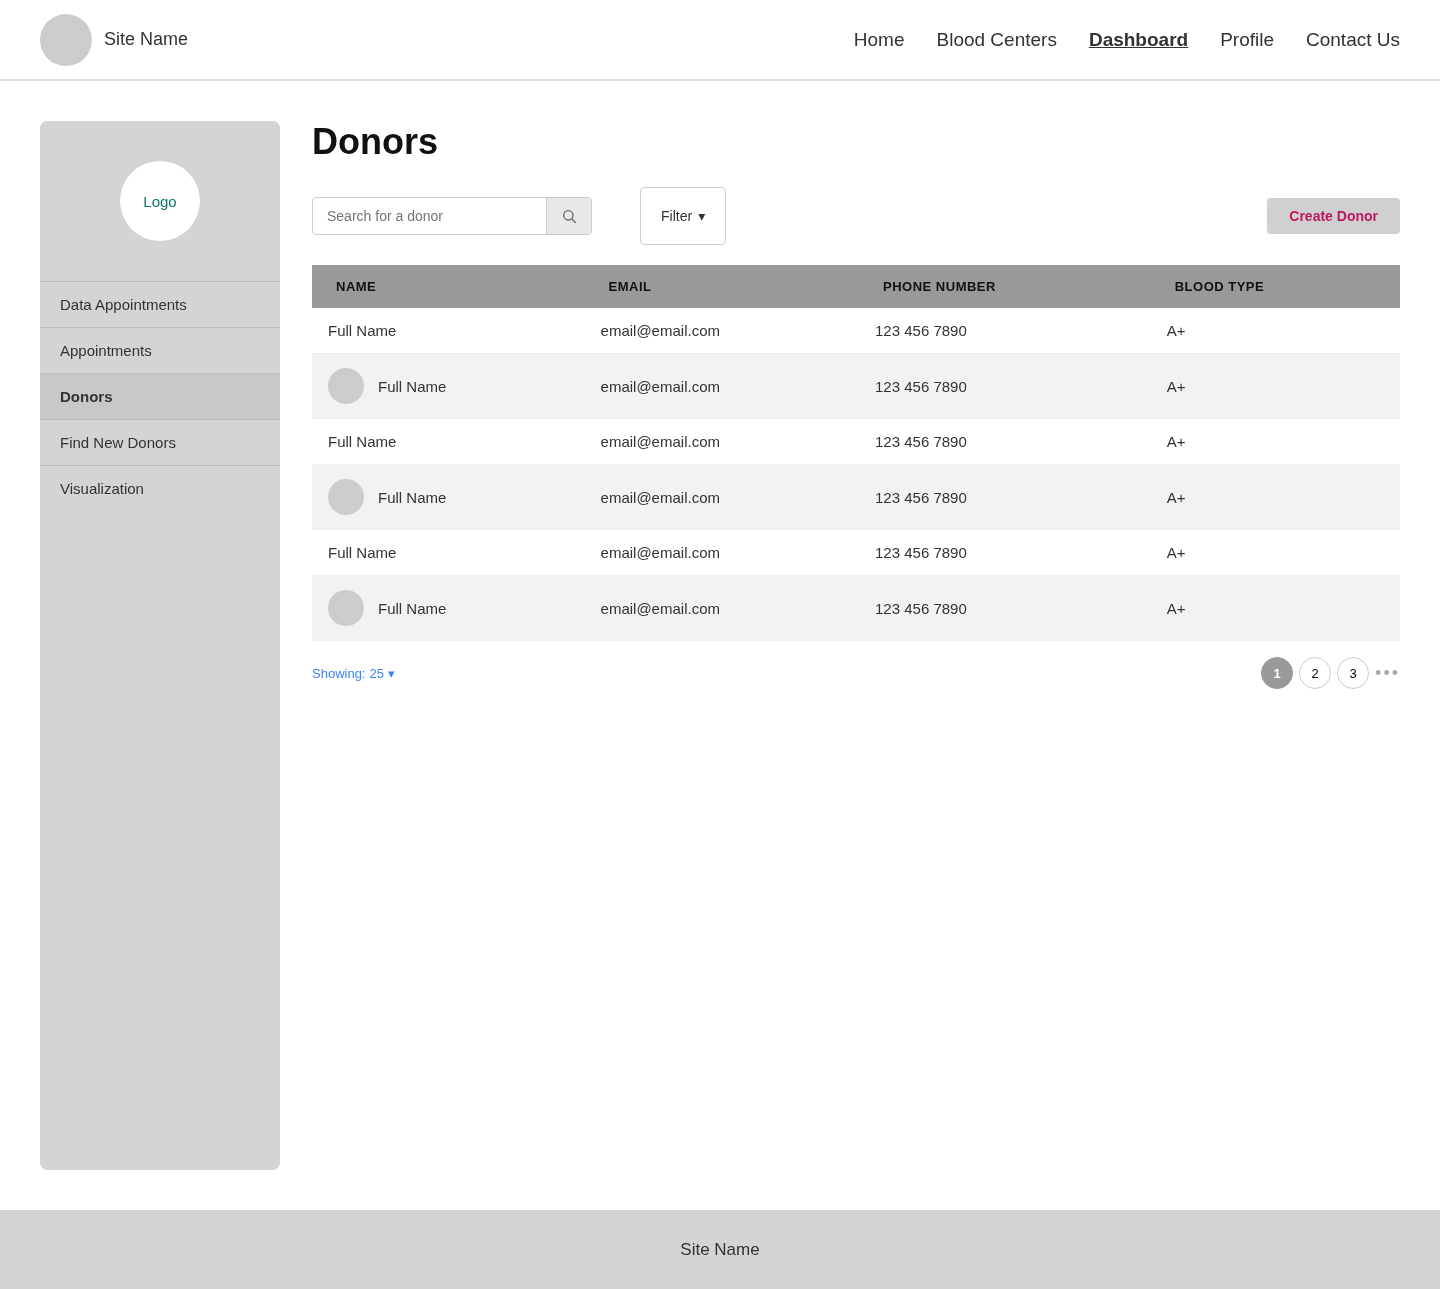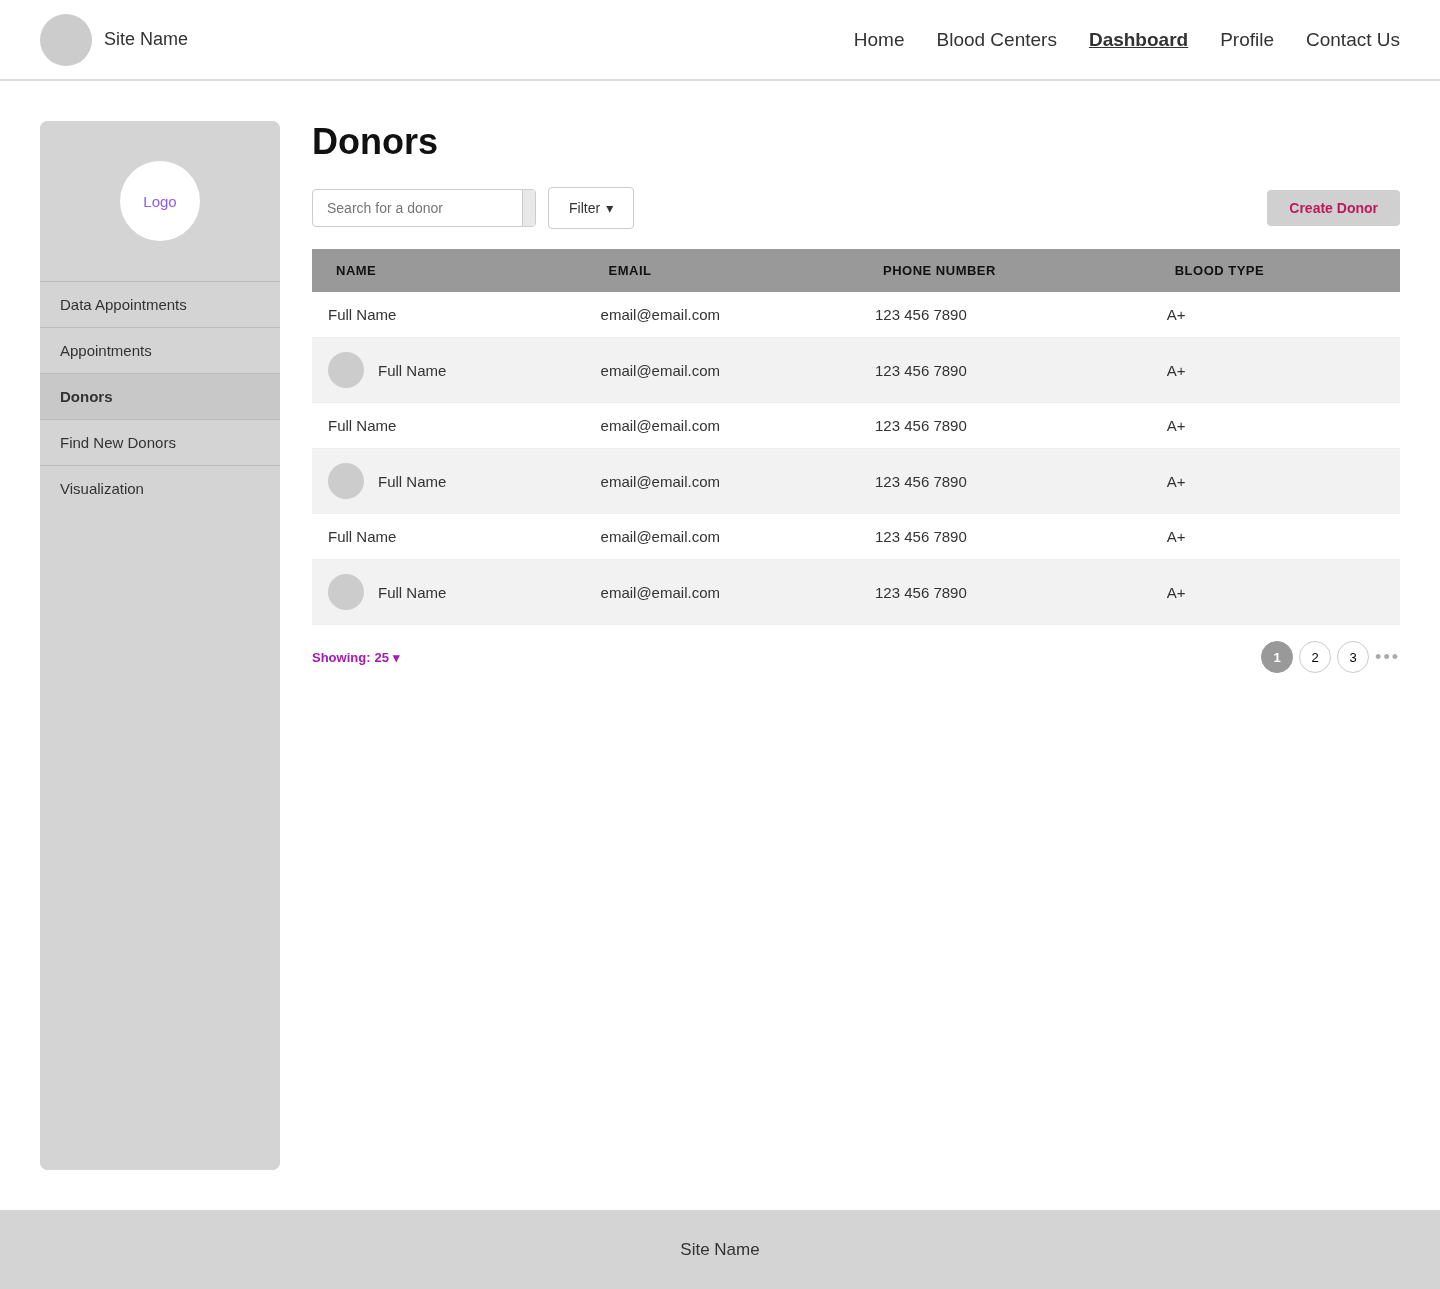--- a/index.html
+++ b/index.html
@@ -40,21 +40,21 @@
       overflow: hidden;
     }
     .sidebar-logo-area {
       background: #d4d4d4;
       display: flex; align-items: center; justify-content: center;
       height: 160px;
     }
     .sidebar-logo-circle {
       width: 80px; height: 80px; border-radius: 50%; background: #fff;
       display: flex; align-items: center; justify-content: center;
-      font-size: 15px; color: #8b5cf6;
+      font-size: 15px; color: #0f766e;
     }
     .sidebar-nav { display: flex; flex-direction: column; }
     .sidebar-nav-item {
       padding: 14px 20px;
       font-size: 15px; color: #333;
       background: #d4d4d4;
       border-top: 1px solid #bbb;
       cursor: pointer;
     }
     .sidebar-nav-item.active {
@@ -69,36 +69,36 @@
     }
 
     
     .toolbar {
       display: flex; align-items: center; gap: 12px; margin-bottom: 20px;
     }
     .search-wrapper {
       display: flex; align-items: center;
       border: 1px solid #ccc; border-radius: 4px;
       overflow: hidden; background: #fff;
-      width: 224px;
+      width: 280px;
     }
     .search-input {
       border: none; outline: none; padding: 10px 14px;
       font-size: 14px; flex: 1; background: transparent; color: #999;
     }
     .search-btn {
       background: #e8e8e8; border: none; padding: 10px 14px;
       cursor: pointer; display: flex; align-items: center; justify-content: center;
       border-left: 1px solid #ccc;
     }
     .search-icon-svg { width: 16px; height: 16px; stroke: #666; fill: none; stroke-width: 2; }
     .filter-btn {
       border: 1px solid #ccc; border-radius: 4px; background: #fff;
-      padding: 12px 20px; font-size: 14px; cursor: pointer; color: #333;
-      display: flex; align-items: center; gap: 6px;
+      padding: 20px 20px; font-size: 14px; cursor: pointer; color: #333;
+      display: flex; align-items: center; gap: 6px; margin-left: 36px;
     }
     .create-donor-btn {
       margin-left: auto;
       background: #d0d0d0; border: none; border-radius: 4px;
       padding: 10px 22px; font-size: 14px; font-weight: 600; cursor: pointer; color: #be185d;
     }
 
     
     .donors-table { width: 100%; border-collapse: collapse; margin-top: 8px; }
     .donors-table thead tr {
@@ -118,21 +118,21 @@
       width: 36px; height: 36px; border-radius: 50%; background: #ccc;
       display: inline-block; vertical-align: middle; margin-right: 4px;
     }
     .name-cell { display: flex; align-items: center; gap: 10px; }
 
     
     .table-footer {
       display: flex; align-items: center; justify-content: space-between;
       margin-top: 16px;
     }
-    .showing-label { font-size: 13px; color: #a21caf; display: flex; align-items: center; gap: 4px; font-weight: bold; }
+    .showing-label { font-size: 13px; color: #3b82f6; display: flex; align-items: center; gap: 4px; }
     .pagination { display: flex; align-items: center; gap: 6px; }
     .page-btn {
       width: 32px; height: 32px; border-radius: 50%;
       border: 1px solid #ccc; background: #fff;
       font-size: 13px; cursor: pointer; display: flex; align-items: center; justify-content: center;
     }
     .page-btn.active { background: #999; color: #fff; border-color: #999; font-weight: 700; }
     .page-dots { font-size: 18px; color: #aaa; letter-spacing: 2px; }
 
     

